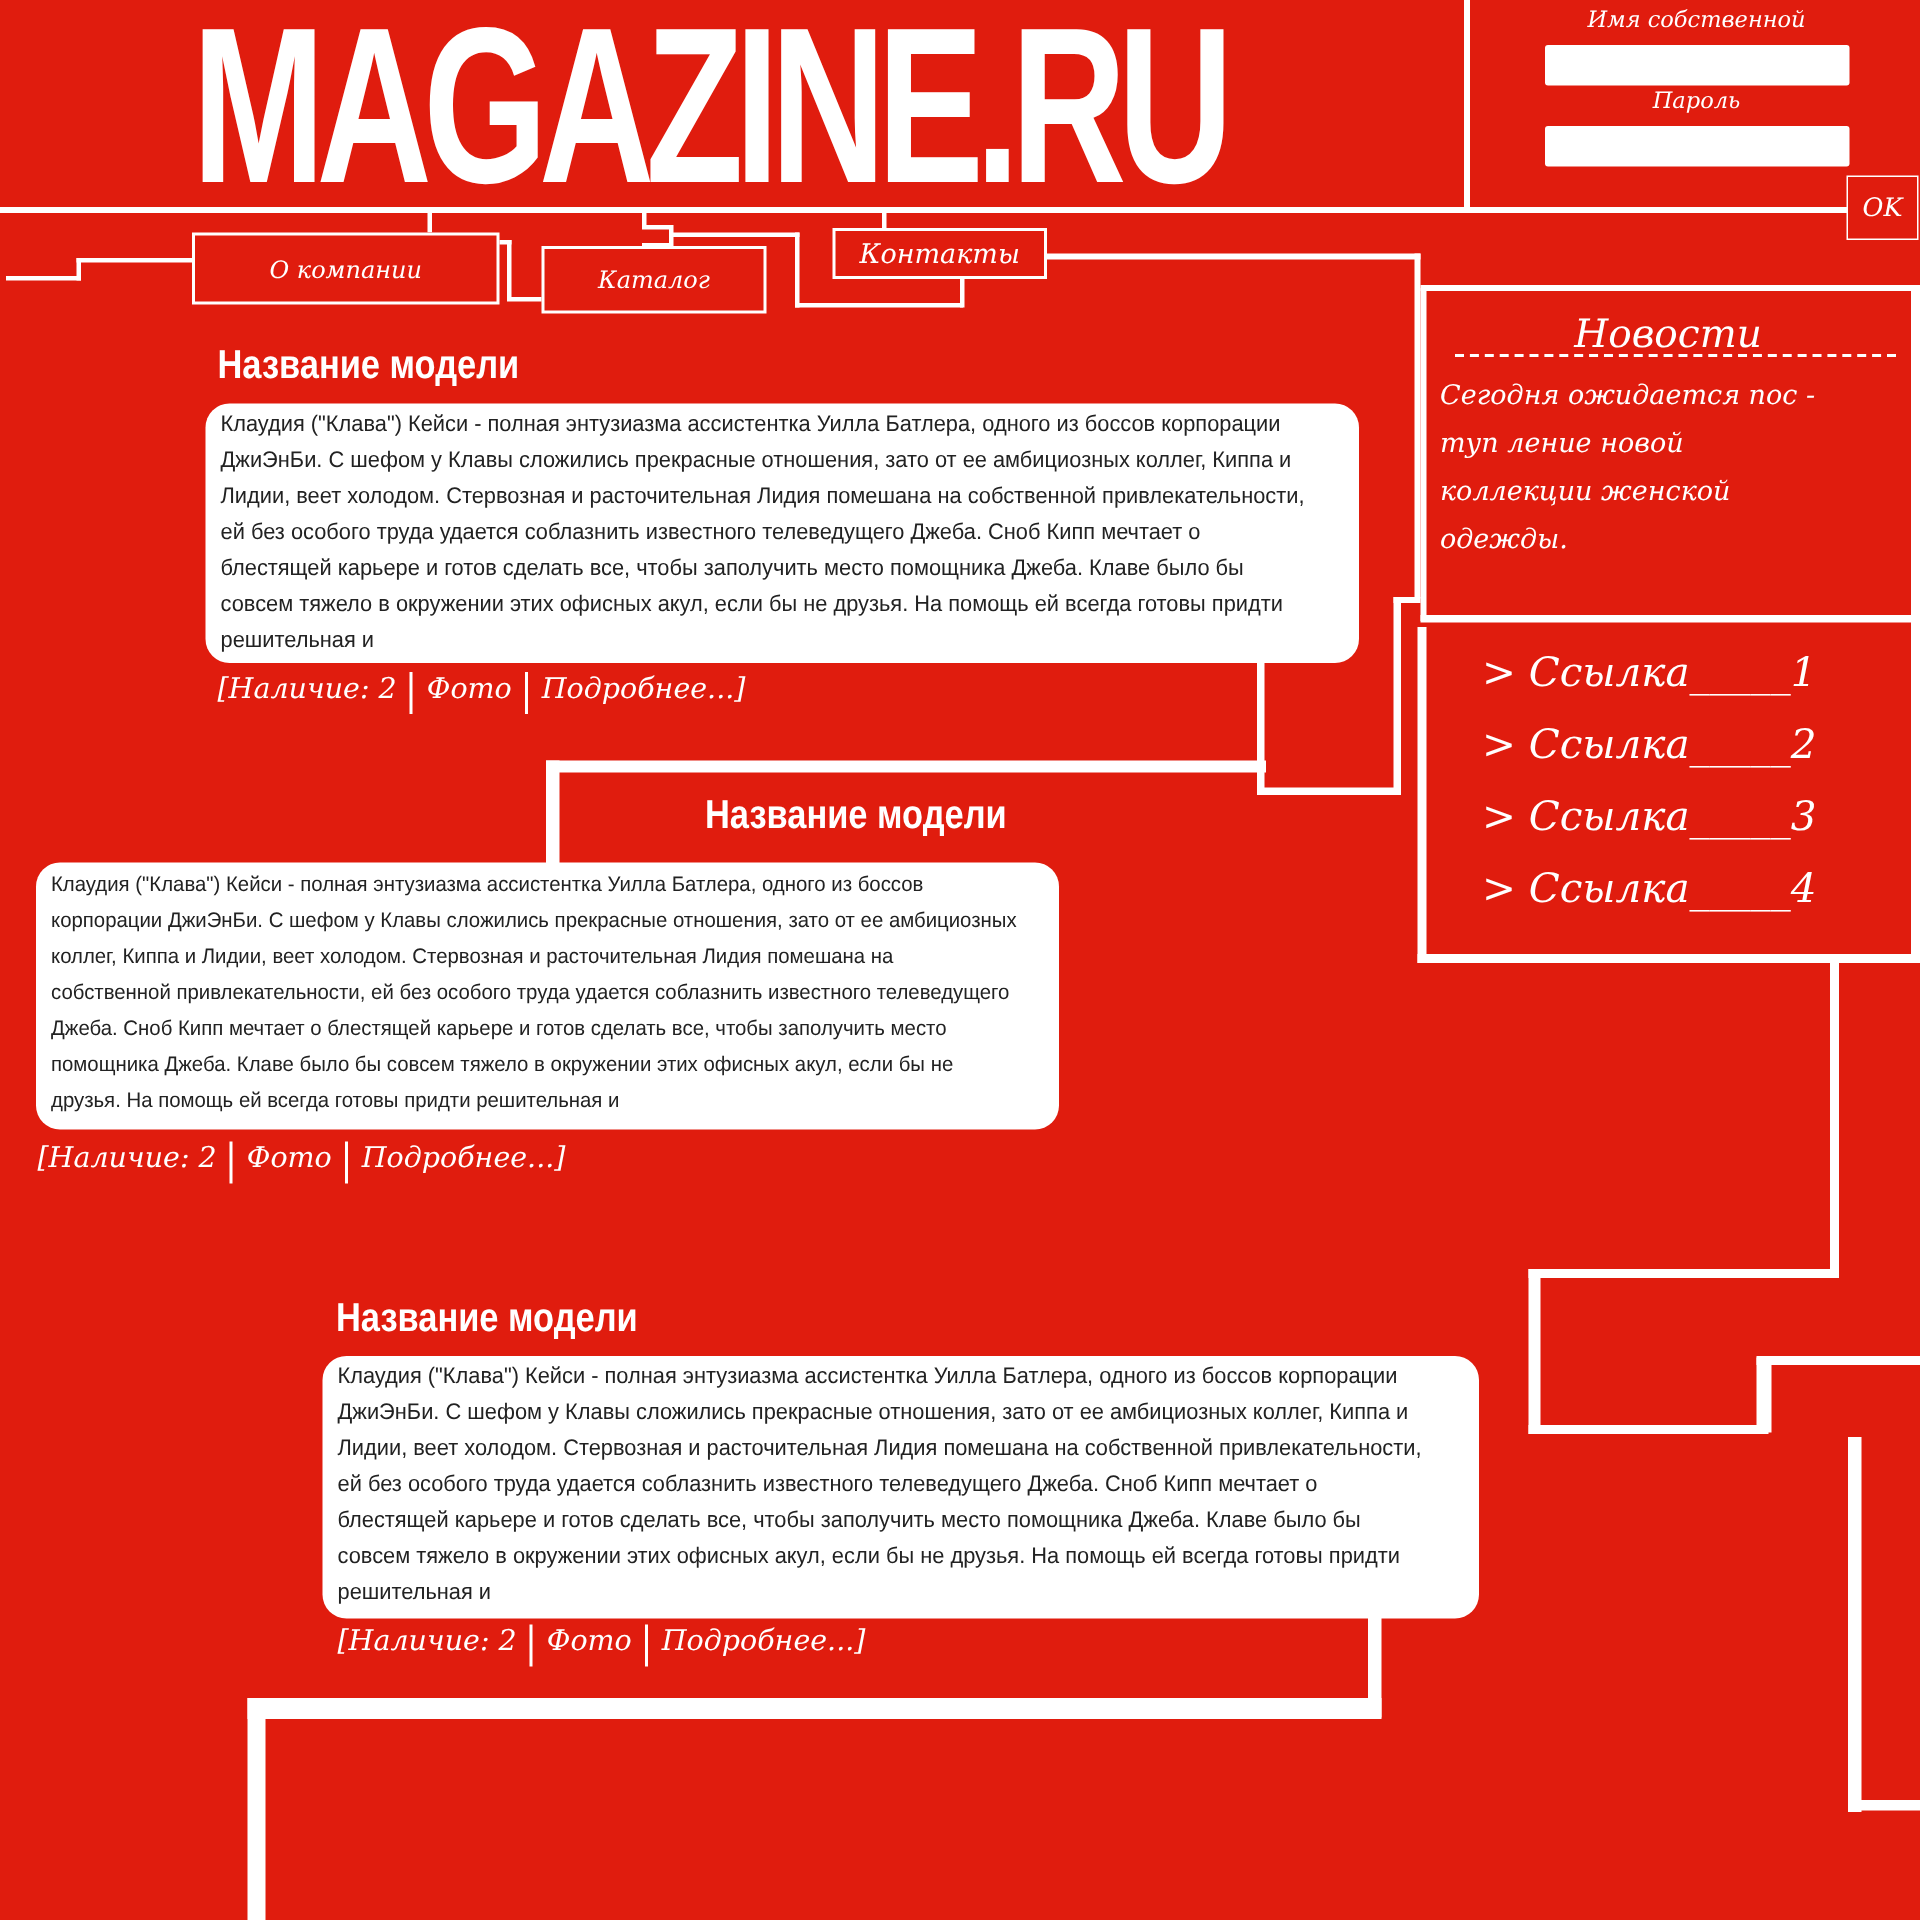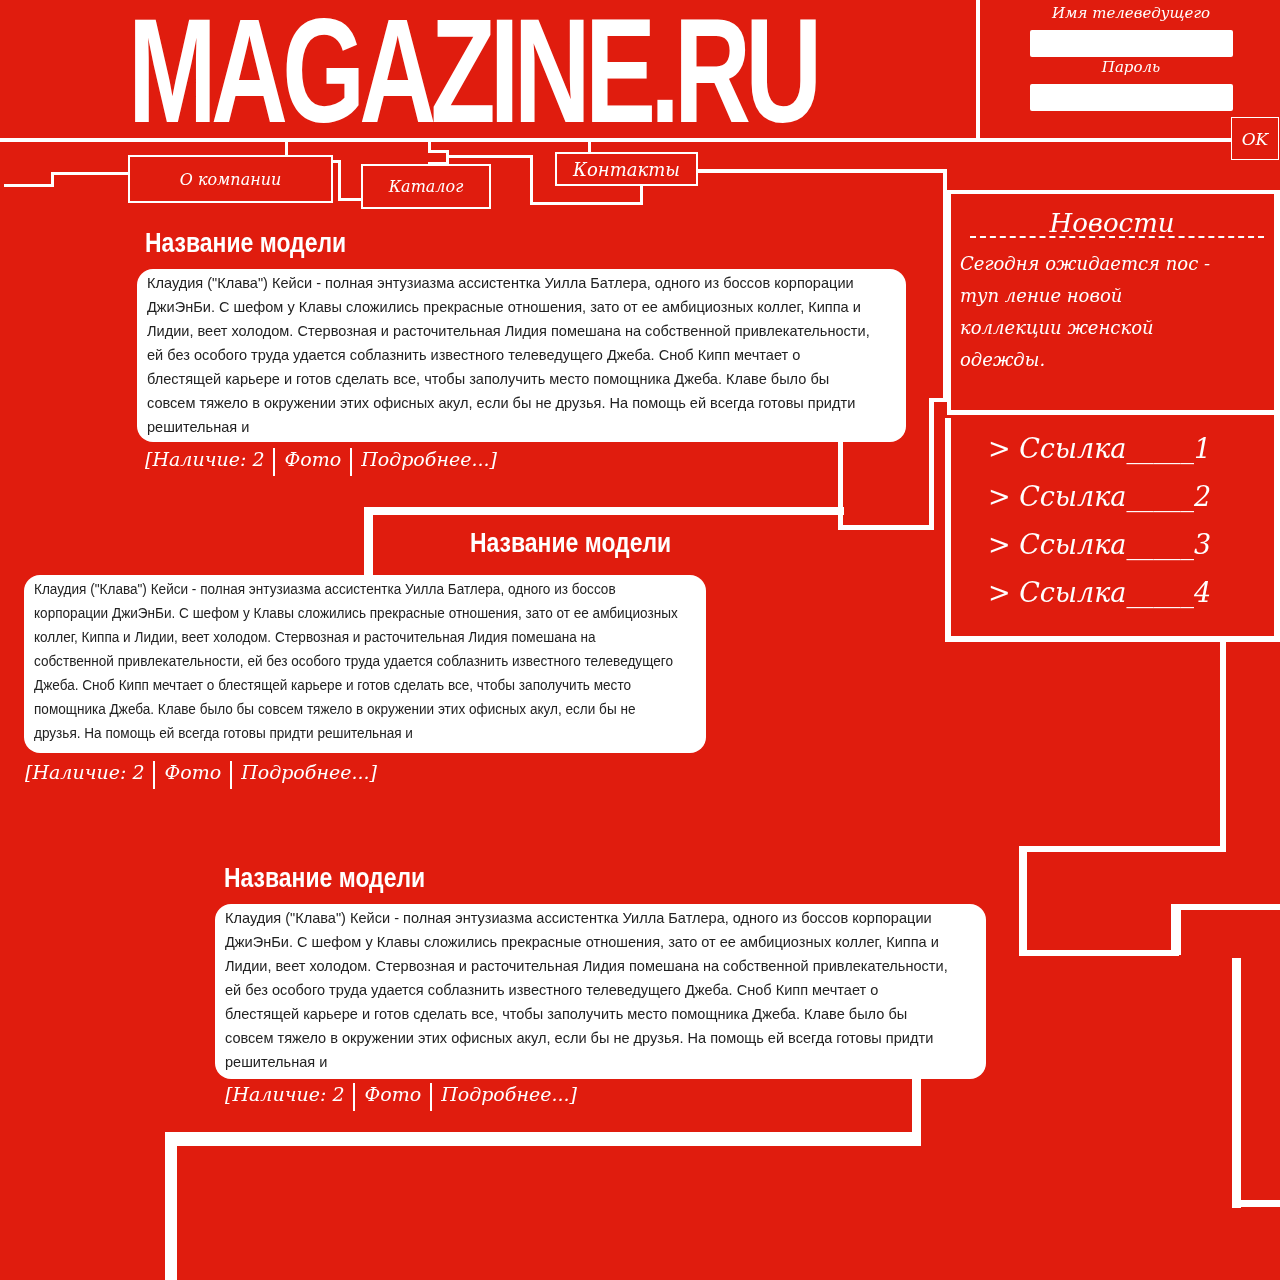--- a/index.html
+++ b/index.html
@@ -88,30 +88,30 @@
   <div class="wl" style="left:1232px;top:1200px;width:48px;height:7px;"></div>
 
   <div class="wl" style="left:912px;top:1075px;width:9px;height:70px;"></div>
   <div class="wl" style="left:165px;top:1132px;width:756px;height:14px;"></div>
   <div class="wl" style="left:165px;top:1132px;width:12px;height:148px;"></div>
 </div>
 
 <div class="logo">MAGAZINE.RU</div>
 
 <div>
-  <div class="login-label hand" style="left:1030px;top:4px;width:202px;">Имя телеведущего</div>
+  <div class="login-label hand" style="left:1030px;top:4px;width:202px;">Имя собственной</div>
   <input class="login-input" style="left: 1030px; top: 30px; width: 203px; height: 27px;" value="">
   <div class="login-label hand" style="left:1030px;top:58px;width:202px;">Пароль</div>
   <input class="login-input" type="password" style="left: 1030px; top: 84px; width: 203px; height: 27px;" value="">
   <button class="ok-btn">OK</button>
 </div>
 
 <div>
   <div class="nav-box hand" style="left:128px;top:155px;width:205px;height:48px;">О компании</div>
-  <div class="nav-box hand" style="left:361px;top:164px;width:130px;height:45px;">Каталог</div>
+  <div class="nav-box hand" style="left:361px;top:164px;width:150px;height:45px;">Каталог</div>
   <div class="nav-box hand" style="left:555px;top:152px;width:143px;height:34px;font-size:18px;">Контакты</div>
 </div>
 
 <div class="news-box hand">
   <div class="news-title">Новости</div>
   <div class="news-dash"></div>
   <div class="news-text">
     <div>Сегодня ожидается пос -</div>
     <div>туп ление  новой</div>
     <div>коллекции женской</div>

